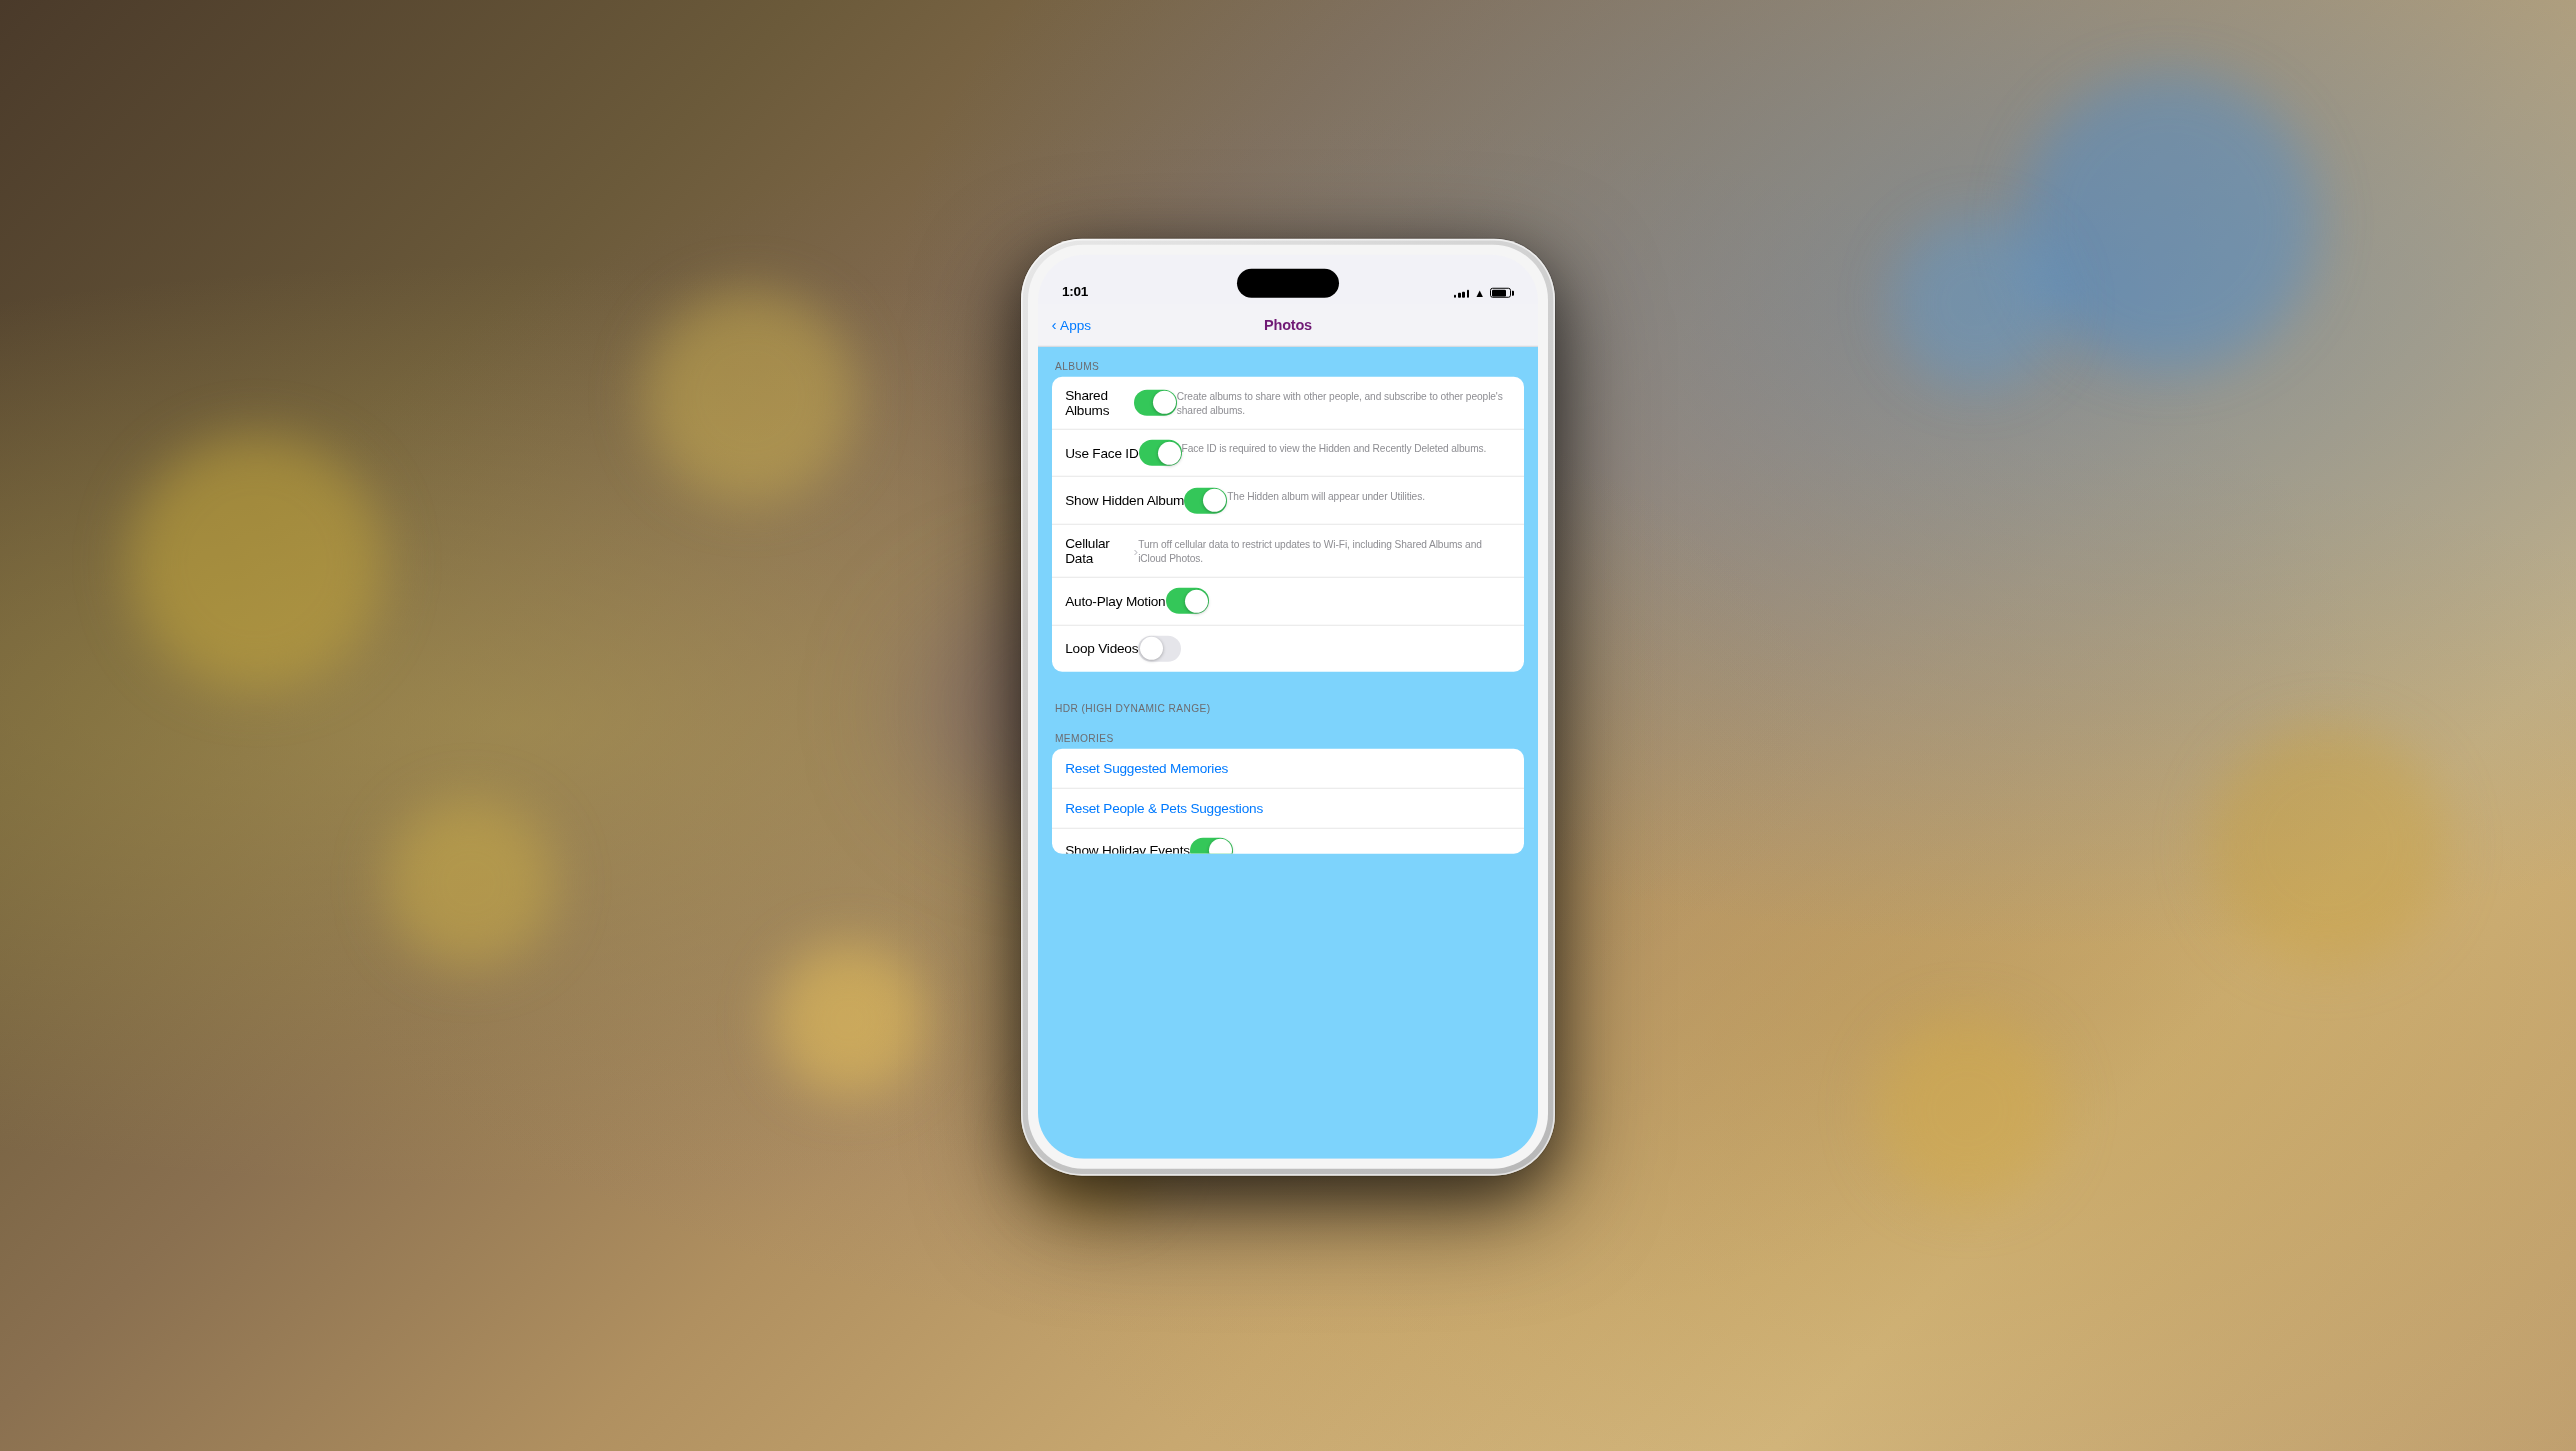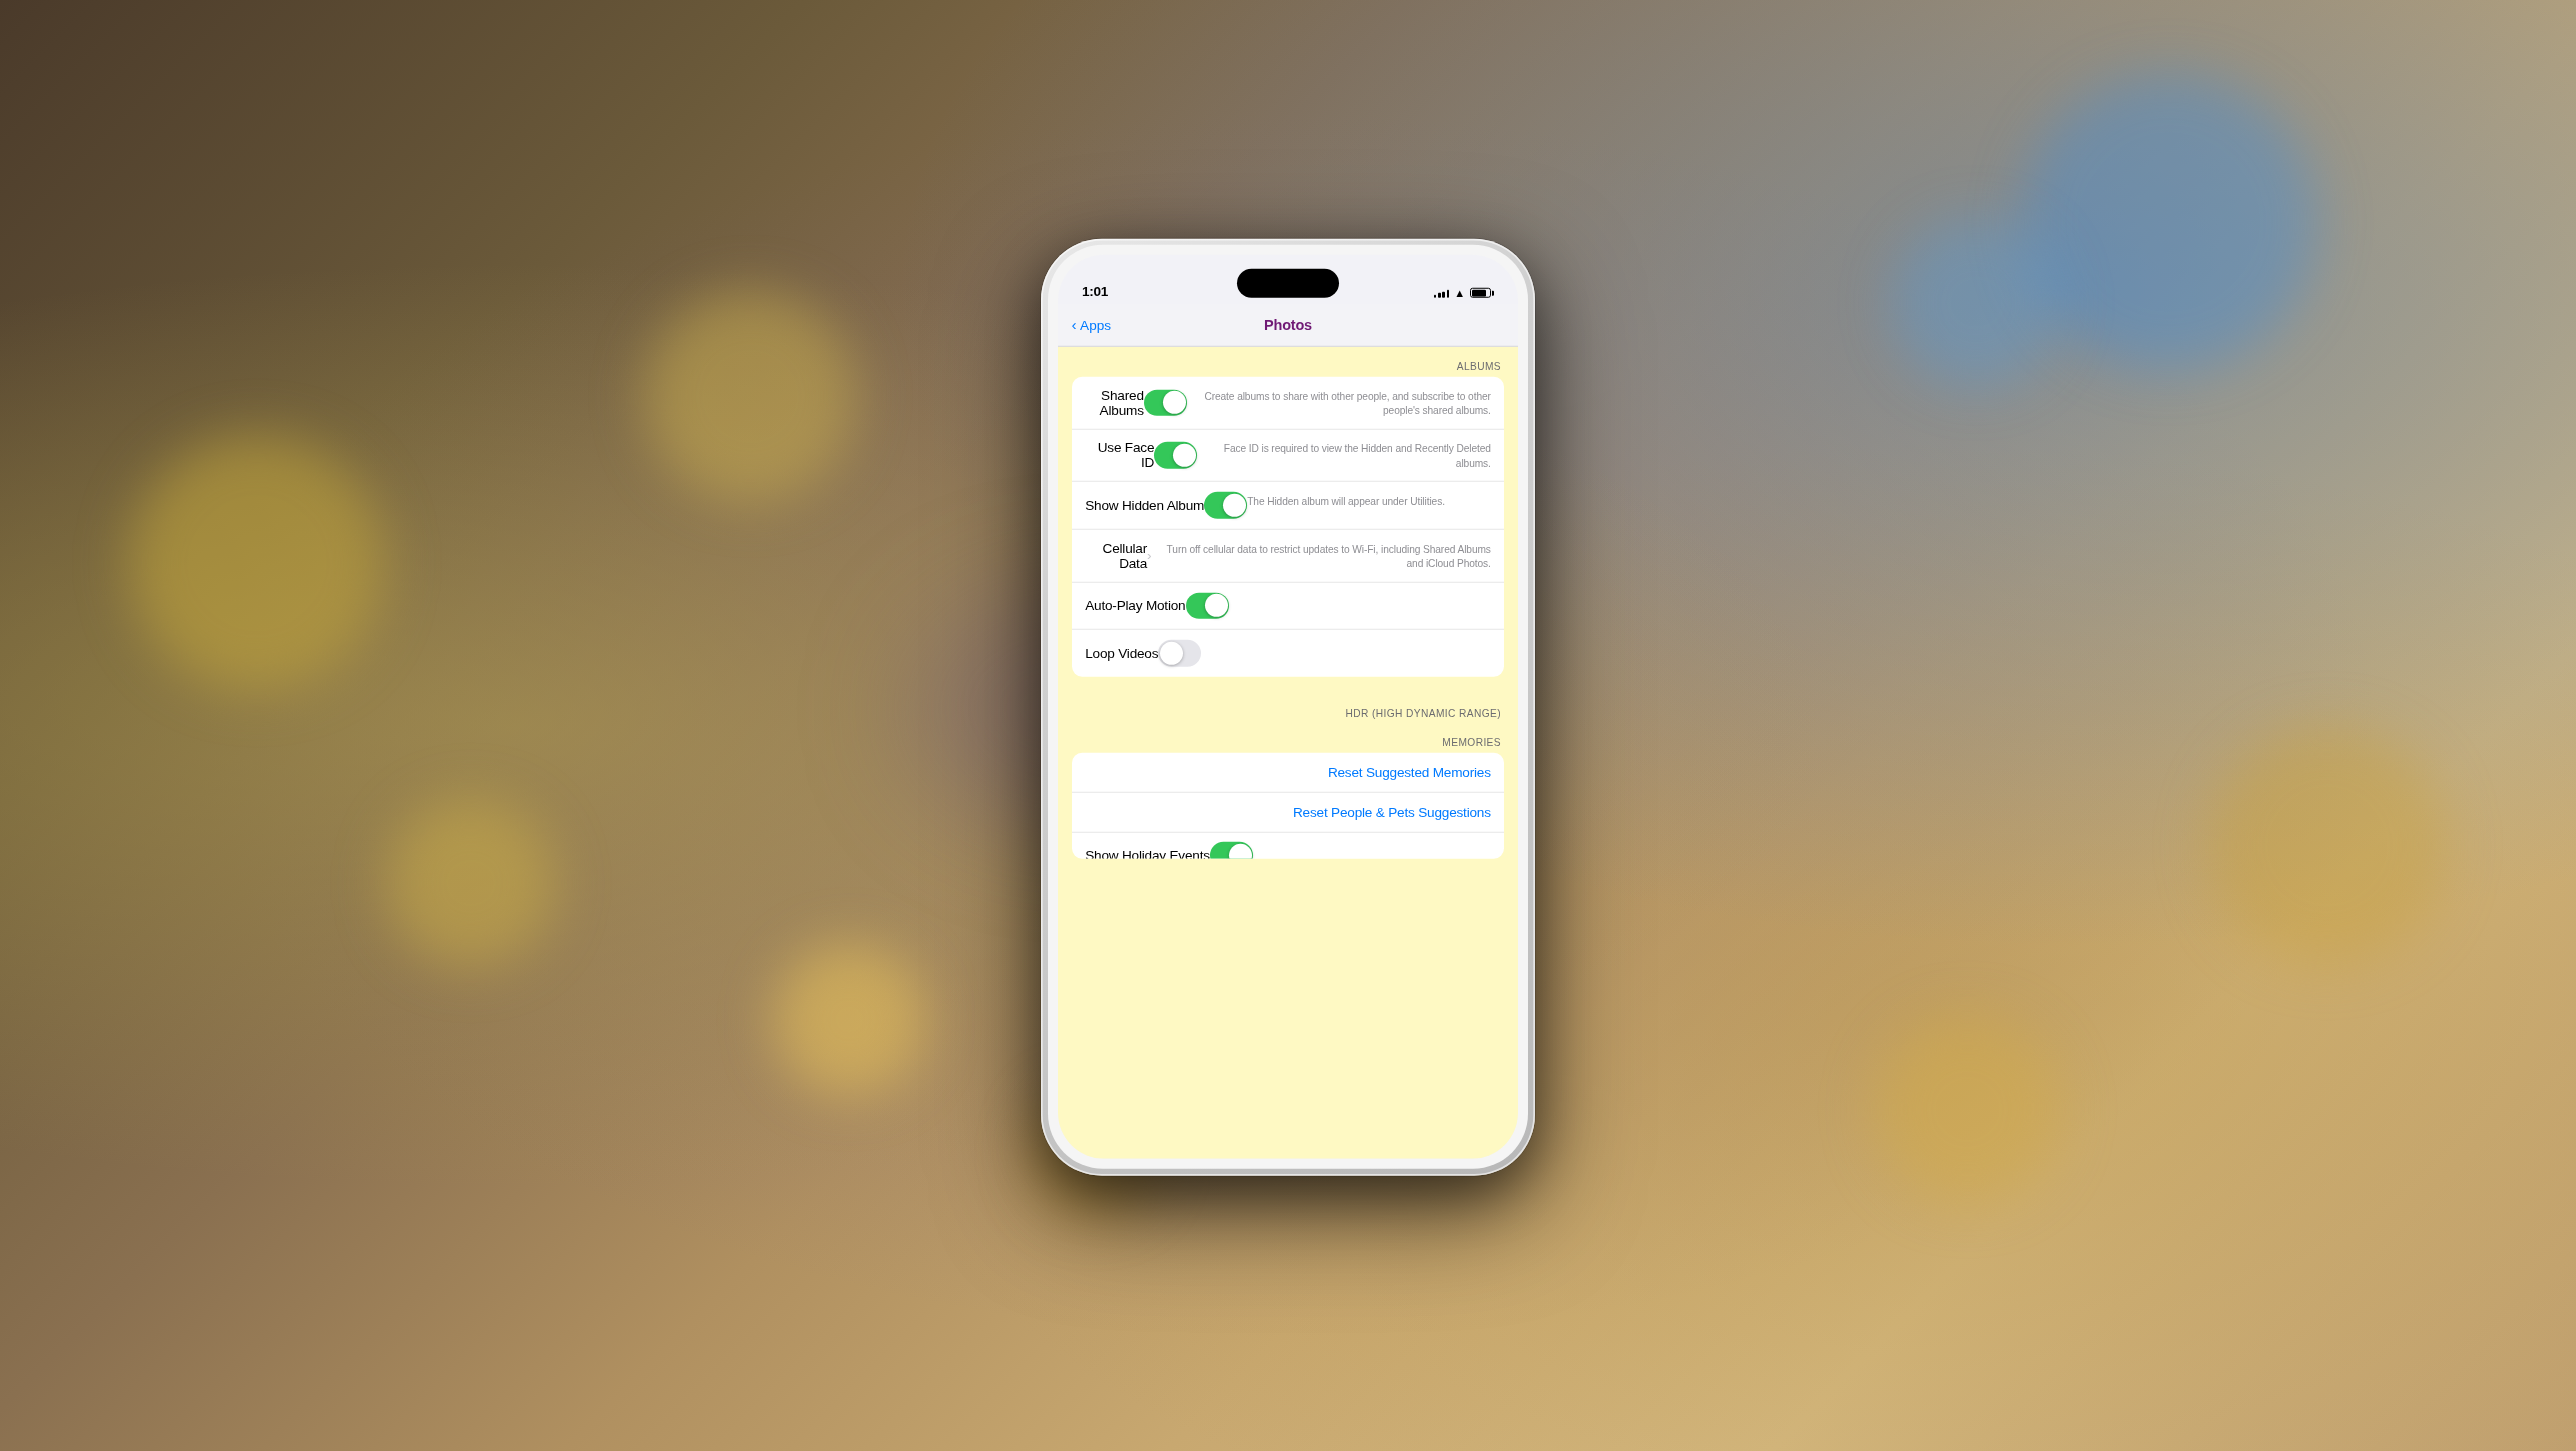--- a/index.html
+++ b/index.html
@@ -25,21 +25,21 @@
       position: absolute;
       border-radius: 50%;
       filter: blur(25.6px);
     }
 
     .phone-wrapper {
       position: absolute;
       left: 50%;
       top: 50%;
       transform: translate(-50%, -52%);
-      width: 494px;
+      width: 534px;
       height: 937px;
     }
 
     .phone-outer {
       position: absolute;
       inset: 0;
       background: linear-gradient(145deg, #e8e8e8 0%, #d0d0d0 30%, #c8c8c8 60%, #b8b8b8 100%);
       border-radius: 61px;
       box-shadow:
         0 0 0 1.7px rgba(255,255,255,0.6) inset,
@@ -173,23 +173,22 @@
       color: #701a75;
       letter-spacing: -0.2px;
     }
 
     
     .content {
       position: absolute;
       top: 92px;
       left: 0; right: 0; bottom: 0;
       overflow-y: auto;
-      background: #fef9c3;
+      background: #7dd3fc;
       padding-bottom: 25.6px;
-      text-align: right;
     }
 
     .section {
       margin-bottom: 0;
     }
 
     .section-header {
       padding: 13.6px 17px 5.1px;
       font-size: 10.2px;
       font-weight: 400;

